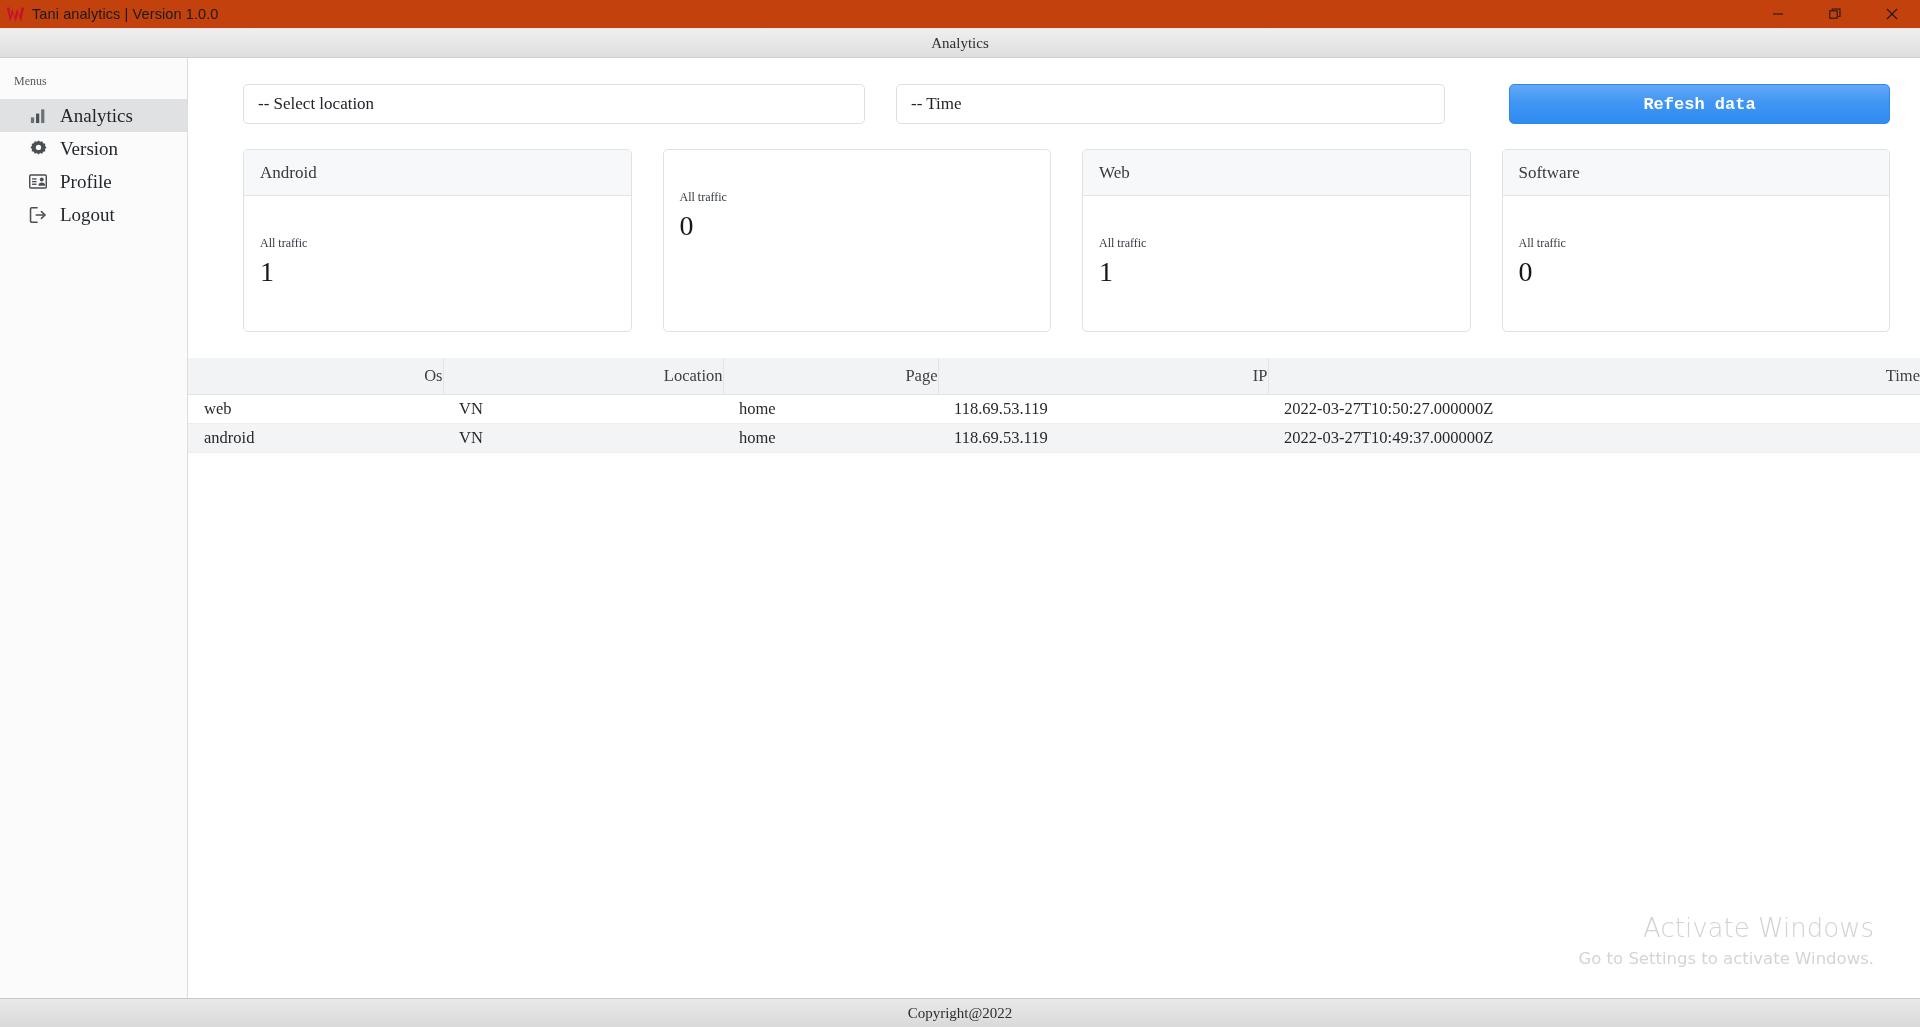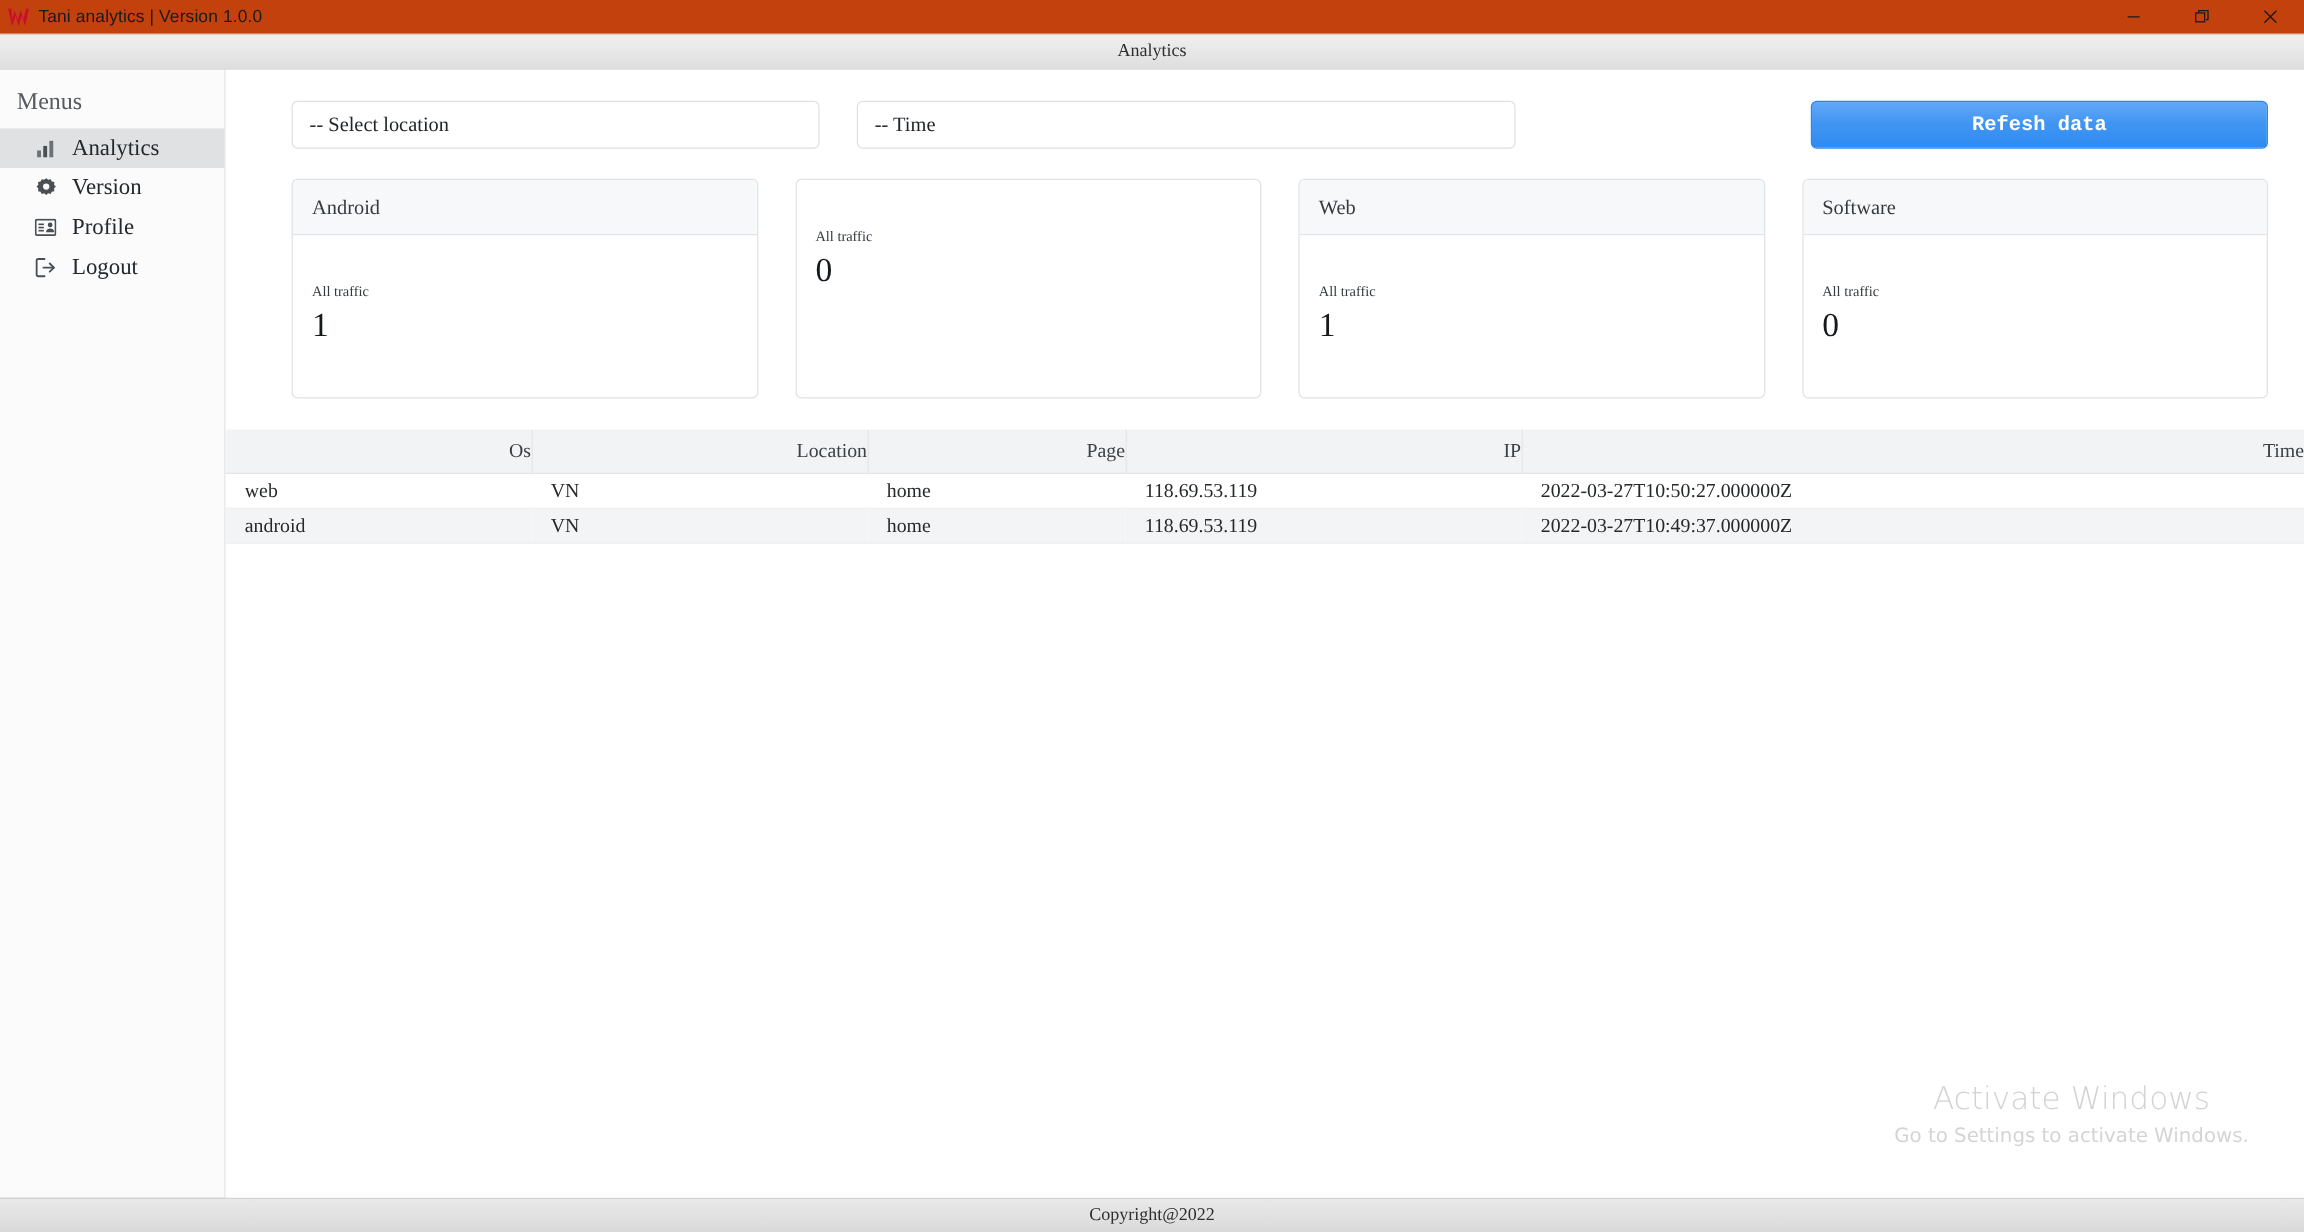--- a/index.html
+++ b/index.html
@@ -65,21 +65,21 @@
   
   .sidebar {
     flex: 0 0 188px;
     width: 188px;
     background: #fbfbfb;
     border-right: 1px solid #dddddd;
     padding-top: 10px;
   }
   .menus-label {
     font-family: "Liberation Serif", serif;
-    font-size: 20px;
+    font-size: 12px;
     color: #555b60;
     padding: 6px 0 10px 14px;
   }
   .nav-item {
     display: flex;
     align-items: center;
     height: 33px;
     padding-left: 28px;
     gap: 12px;
     color: #2f3439;
@@ -112,21 +112,21 @@
     height: 40px;
     border: 1px solid #dcdfe3;
     border-radius: 5px;
     background: #ffffff;
     display: flex; align-items: center;
     padding: 0 14px;
     font-family: "Liberation Serif", serif;
     font-size: 17px;
     color: #212529;
   }
-  .sel-loc { width: 440px; margin-right: 31px; }
+  .sel-loc { width: 622px; margin-right: 31px; }
   .sel-time { width: 549px; }
   .ctrl-gap { flex: 1 1 auto; }
   .refresh-btn {
     width: 381px; height: 40px;
     border: 1px solid #2f86ec;
     border-radius: 5px;
     background: linear-gradient(to bottom, #64a8f7 0%, #3f95f3 48%, #2f8bf1 100%);
     color: #ffffff;
     font-family: Liberation Mono, monospace;
     font-size: 17px;
@@ -206,22 +206,22 @@
   tbody tr:nth-child(even) { background: #f3f4f5; }
   .c-os   { width: 255px; }
   .c-loc  { width: 280px; }
   .c-page { width: 215px; }
   .c-ip   { width: 330px; }
 
   
   .watermark {
     position: absolute;
     right: 46px;
-    bottom: 40px;
-    text-align: center;
+    bottom: 28px;
+    text-align: right;
     user-select: none;
     pointer-events: none;
   }
   .wm-1 {
     font-family: "DejaVu Sans", "Liberation Sans", sans-serif;
     font-size: 26px;
     color: #d2d2d2;
     line-height: 1.25;
     font-weight: 300;
   }

